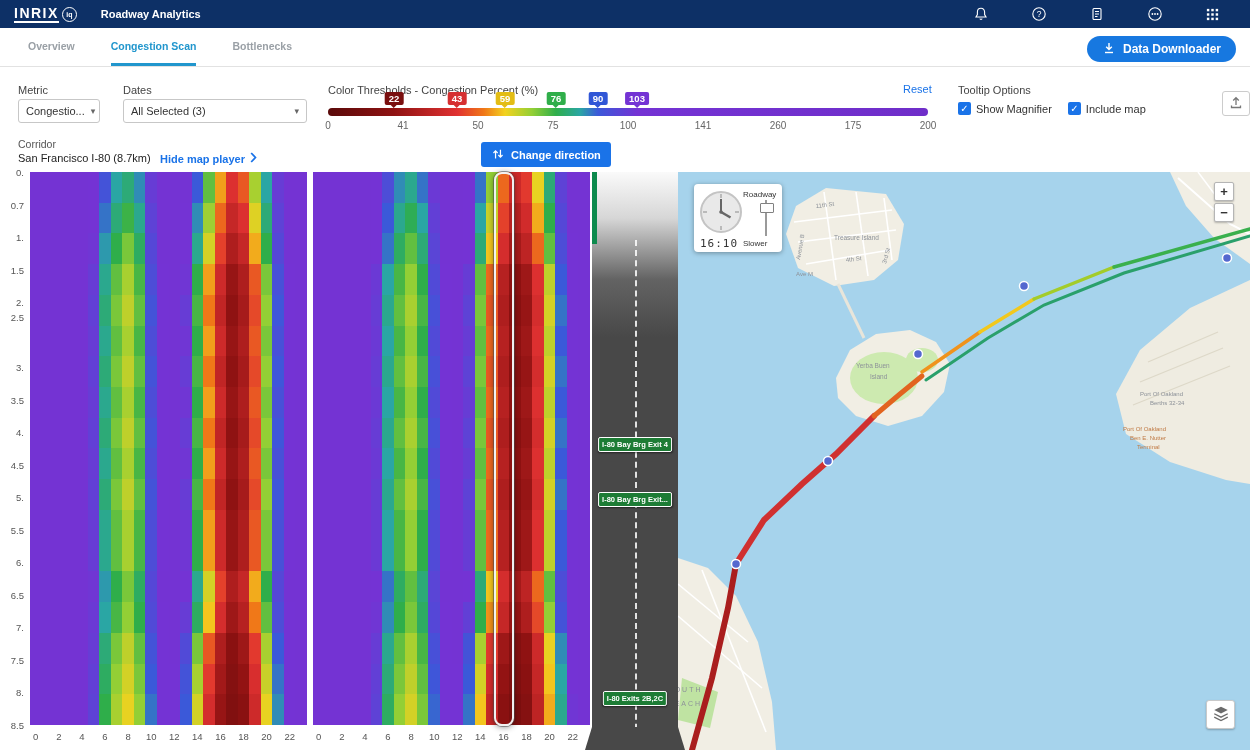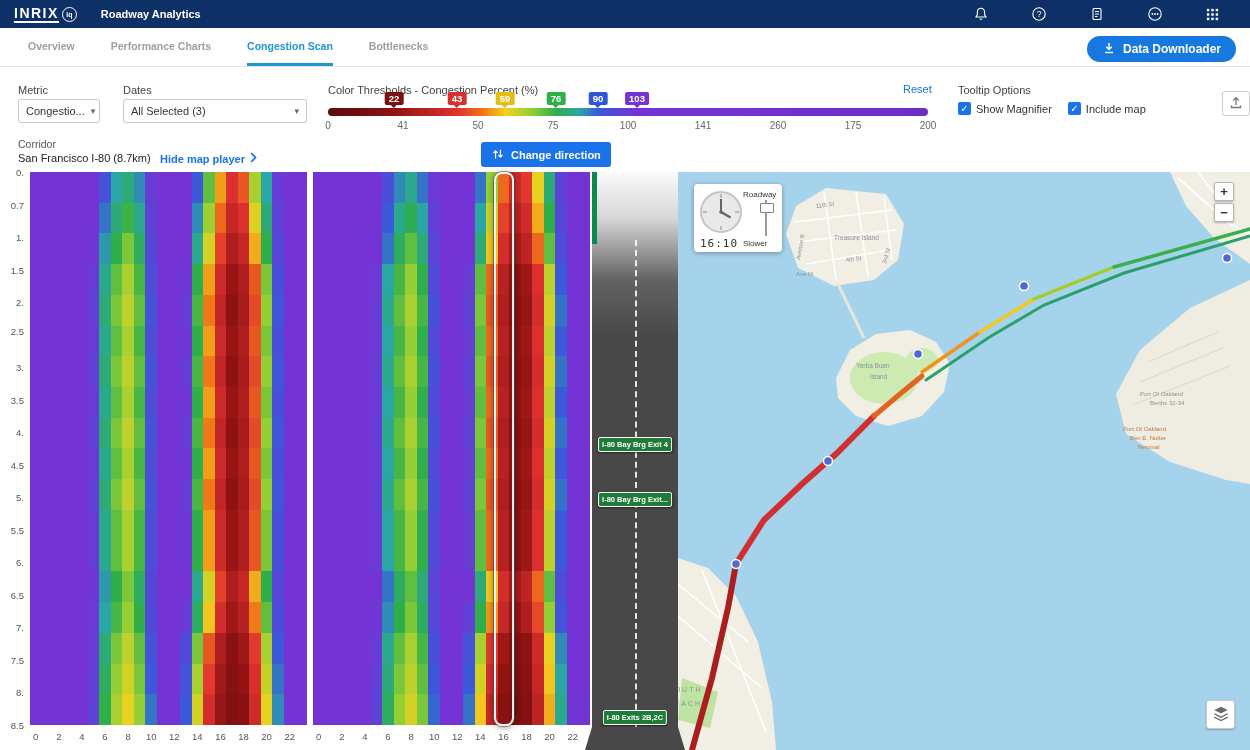--- a/index.html
+++ b/index.html
@@ -121,21 +121,20 @@
             <rect x="6.7" y="11.4" width="2.6" height="2.6"></rect>
             <rect x="11.4" y="11.4" width="2.6" height="2.6"></rect>
           </g>
         </svg>
     </span>
   </div>
 </div>
 
 <div class="tabbar" data-name="tab-bar">
   <div class="tab" data-name="tab-overview">Overview</div>
-  <div class="tab" data-name="tab-performance-charts">Performance Charts</div>
   <div class="tab active" data-name="tab-congestion-scan">Congestion Scan</div>
   <div class="tab" data-name="tab-bottlenecks">Bottlenecks</div>
 </div>
 <button class="dl-btn" data-name="data-downloader-button">
   <span data-name="download-icon"><svg width="14" height="14" viewBox="0 0 14 14">
         <path d="M7 2v6M4.2 5.8L7 8.6l2.8-2.8" stroke="#fff" stroke-width="1.4" fill="none"></path>
         <path d="M3 11.5h8" stroke="#fff" stroke-width="1.4"></path>
       </svg></span>
   <span data-name="data-downloader-label">Data Downloader</span>
 </button>
@@ -204,21 +203,21 @@
       </svg></span>
   <span data-name="change-direction-label">Change direction</span>
 </button>
 
 <div class="axis-host" data-name="heatmap-y-axis">
     <span style="top: 167px;">0.</span>
     <span style="top: 199.529px;">0.7</span>
     <span style="top: 232.059px;">1.</span>
     <span style="top: 264.588px;">1.5</span>
     <span style="top: 297.118px;">2.</span>
-    <span style="top: 326px;">2.5</span>
+    <span style="top: 312px;">2.5</span>
     <span style="top: 362.176px;">3.</span>
     <span style="top: 394.706px;">3.5</span>
     <span style="top: 427.235px;">4.</span>
     <span style="top: 459.765px;">4.5</span>
     <span style="top: 492.294px;">5.</span>
     <span style="top: 524.824px;">5.5</span>
     <span style="top: 557.353px;">6.</span>
     <span style="top: 589.882px;">6.5</span>
     <span style="top: 622.412px;">7.</span>
     <span style="top: 654.941px;">7.5</span>
@@ -1121,21 +1120,21 @@
     <span style="left: 549.604px;">20</span>
     <span style="left: 572.688px;">22</span>
   </div>
 <div class="magnifier" data-name="magnifier-highlight"></div>
 
 <div class="road" data-name="road-strip">
   <div class="road-grad" data-name="road-gradient"></div>
   <div class="road-line" data-name="road-center-line"></div>
   <div class="sign" style="top:265px;" data-name="road-sign">I-80 Bay Brg Exit 4</div>
   <div class="sign" style="top:320px;" data-name="road-sign">I-80 Bay Brg Exit...</div>
-  <div class="sign" style="top:538px;" data-name="road-sign">I-80 Exits 2B,2C</div>
+  <div class="sign" style="top:519px;" data-name="road-sign">I-80 Exits 2B,2C</div>
 </div>
 <div class="road-scroll" data-name="road-strip-scrollbar"></div>
 
 <div class="map" data-name="map">
   <svg width="572" height="578" viewBox="0 0 572 578">
     <rect x="0" y="0" width="572" height="578" fill="#a6d3ec" data-name="map-water"></rect>
 
     <path d="M108 62 L118 34 L148 16 L208 22 L226 52 L220 88 L196 108 L156 114 L120 96 Z" fill="#f1eee4" data-name="treasure-island-land"></path>
     <g stroke="#ffffff" stroke-width="1.6" fill="none" data-name="treasure-island-streets">
       <path d="M116 50 L214 38"></path>

